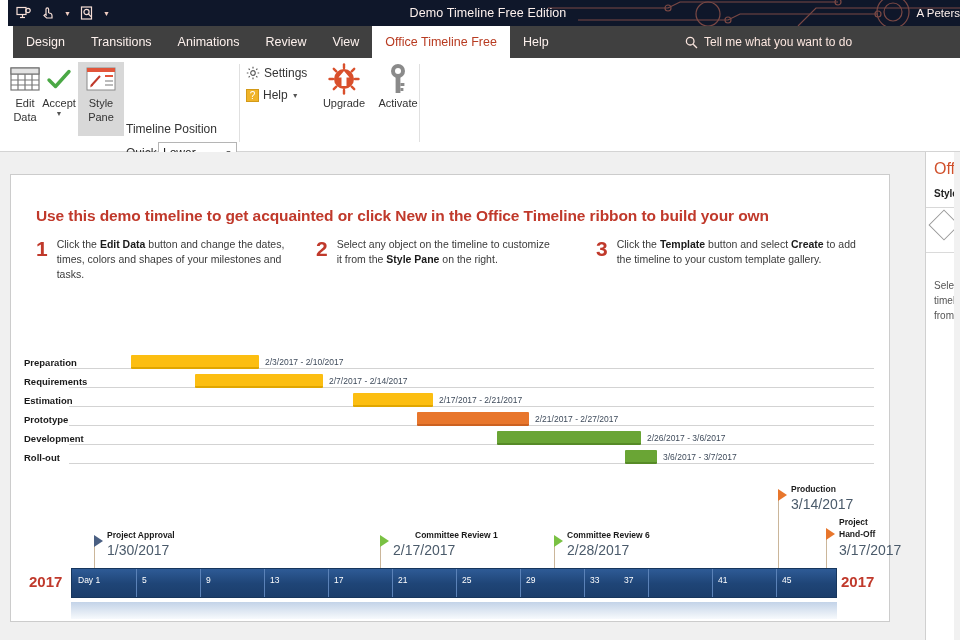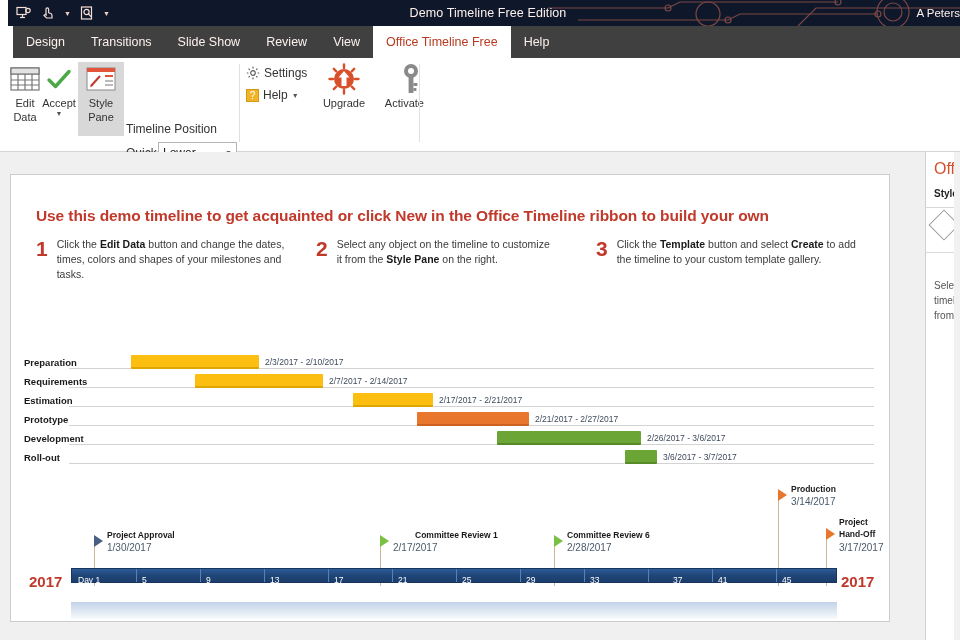--- a/index.html
+++ b/index.html
@@ -143,26 +143,26 @@
     position: absolute; font-size: 8.5px; color: #3f4b5b; white-space: nowrap;
   }
 
   
   .ms { position: absolute; }
   .ms .flagstem { position: absolute; width: 1px; background: #cbb69a; }
   .ms .flag { position: absolute; width: 0; height: 0;
     border-top: 6px solid transparent; border-bottom: 6px solid transparent; }
   .ms .mname { position: absolute; font-size: 8.5px; font-weight: bold;
     color: #1a1a1a; white-space: nowrap; }
-  .ms .mdate { position: absolute; font-size: 10px; color: #4a5a6a;
+  .ms .mdate { position: absolute; font-size: 14px; color: #4a5a6a;
     white-space: nowrap; }
 
   
   .axis {
-    position: absolute; height: 15px;
+    position: absolute; height: 30px;
     background: linear-gradient(to bottom, #2e5b96 0%, #1f4577 52%, #1b3d6b 100%);
     border: 1px solid #17365d;
   }
   .axis-tick { position: absolute; top: 0; bottom: 0; width: 1px;
     background: #5b82b8; }
   .axis-lbl { position: absolute; top: 6px; font-size: 8.5px; color: #fff; }
   .axis-year { position: absolute; font-size: 15px; font-weight: bold;
     color: #c0392b; }
   .axis-shadow {
     position: absolute; height: 17px;
@@ -238,25 +238,32 @@
     </div>
 
     <div class="title-text">Demo Timeline Free Edition</div>
     <div class="account">A Peters</div>
   </div>
 
   <div class="tabstrip">
     <div class="tabs">
       <div class="tab">Design</div>
       <div class="tab">Transitions</div>
-      <div class="tab">Slide Show</div>
+      <div class="tab">Animations</div>
       <div class="tab">Review</div>
       <div class="tab">View</div>
       <div class="tab active">Office Timeline Free</div>
       <div class="tab">Help</div>
+    </div>
+    <div class="tellme">
+      <svg width="13" height="13" viewBox="0 0 13 13" fill="none" stroke="#fbe6df" stroke-width="1.3">
+        <circle cx="5.2" cy="5.2" r="3.8"></circle>
+          <path d="M8.2 8.2 L12 12"></path>
+      </svg>
+      <span>Tell me what you want to do</span>
     </div>
   </div>
 
   <div class="ribbon">
 
     <div class="rgroup" style="left:0; width:240px;">
 
       <div class="bigbtn" style="left:2px;">
         <div class="ico">
           <svg width="30" height="24" viewBox="0 0 30 24" fill="none" stroke="#777" stroke-width="1.2">
@@ -345,21 +352,21 @@
                 <path d="M26.2 5.8 L23.7 8.3"></path>
                   <path d="M8.3 23.7 L5.8 26.2"></path>
               </g>
             </g>
             <path d="M16 8 L21.5 14.5 H18.5 V23 H13.5 V14.5 H10.5 Z" fill="#ffffff"></path>
           </svg>
         </div>
         <div class="lbl">Upgrade</div>
       </div>
 
-      <div class="bigbtn" style="left:132px; width:52px;align-items:flex-end;">
+      <div class="bigbtn" style="left:132px; width:52px;">
         <div class="ico">
           <svg width="26" height="32" viewBox="0 0 26 32" fill="#8a8a8a">
             <circle cx="13" cy="8" r="7"></circle>
             <circle cx="13" cy="8" r="3" fill="#ffffff"></circle>
             <rect x="10.6" y="14" width="4.8" height="16"></rect>
             <rect x="15.4" y="20" width="4" height="3"></rect>
             <rect x="15.4" y="25" width="3" height="3"></rect>
           </svg>
         </div>
         <div class="lbl">Activate</div>
@@ -479,21 +486,21 @@
           <div class="axis-lbl" style="left:262px;">17</div>
           <div class="axis-tick" style="left:320px;"></div>
           <div class="axis-lbl" style="left:326px;">21</div>
           <div class="axis-tick" style="left:384px;"></div>
           <div class="axis-lbl" style="left:390px;">25</div>
           <div class="axis-tick" style="left:448px;"></div>
           <div class="axis-lbl" style="left:454px;">29</div>
           <div class="axis-tick" style="left:512px;"></div>
           <div class="axis-lbl" style="left:518px;">33</div>
           <div class="axis-tick" style="left:576px;"></div>
-          <div class="axis-lbl" style="left:601px;">37</div>
+          <div class="axis-lbl" style="left:552px;">37</div>
           <div class="axis-tick" style="left:640px;"></div>
           <div class="axis-lbl" style="left:646px;">41</div>
           <div class="axis-tick" style="left:704px;"></div>
           <div class="axis-lbl" style="left:710px;">45</div>
         </div>
 
         <div class="axis-shadow" style="left:60px; top:427px; width:766px;"></div>
       </div>
     </div>
   </div>

